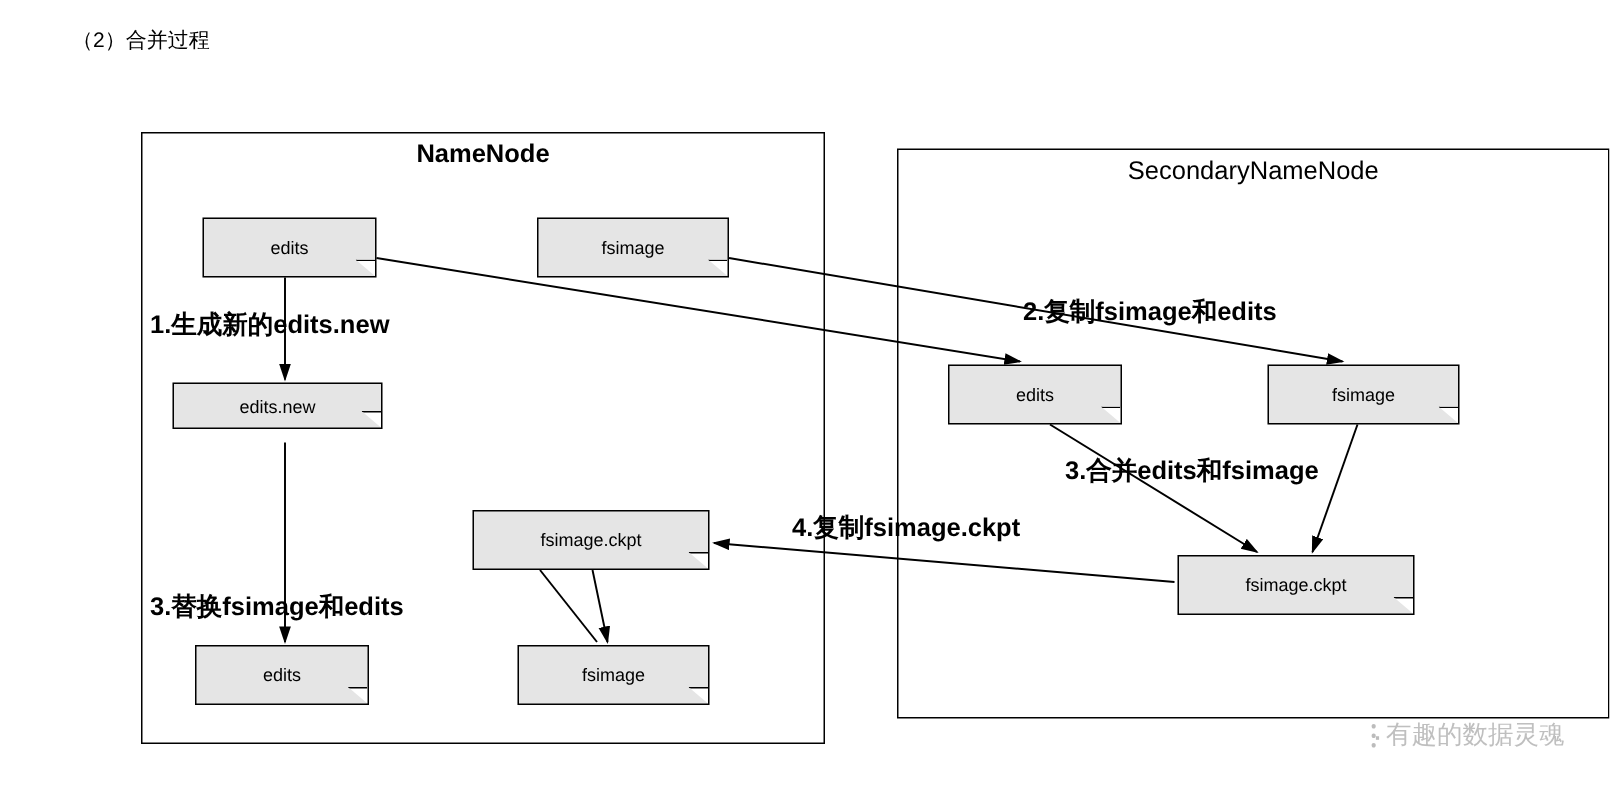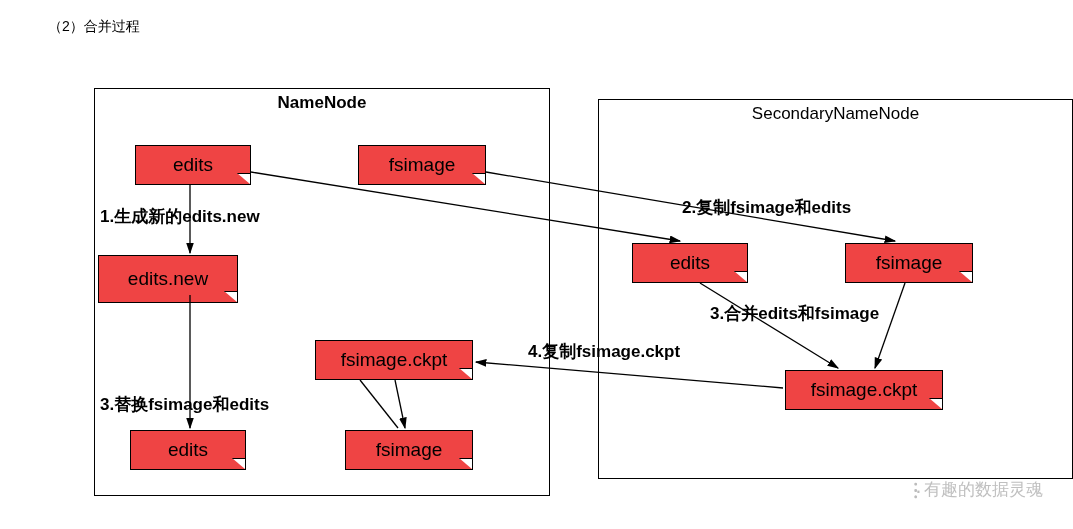--- a/index.html
+++ b/index.html
@@ -26,22 +26,22 @@
     position: absolute;
     top: -2px;
     left: 50%;
     transform: translateX(-50%);
     font-size: 17px;
     padding: 6px 0;
   }
   .file-box {
     position: absolute;
     border: 1.5px solid #000;
-    background: #ef4444;
-    font-size: 19px;
+    background: #e5e5e5;
+    font-size: 12px;
     display: flex;
     align-items: center;
     justify-content: center;
     padding: 6px 24px;
   }
   .file-box::after {
     
     content: "";
     position: absolute;
     right: 0;
@@ -94,21 +94,21 @@
 </div>
 
 <div class="container-box" style="left:550px; top:99px; width:475px; height:380px;margin-left:48px;">
   <div class="container-title">SecondaryNameNode</div>
 </div>
 
 <div class="file-box" style="left:135px; top:145px; width:116px; height:40px;">edits</div>
 
 <div class="file-box" style="left:358px; top:145px; width:128px; height:40px;">fsimage</div>
 
-<div class="file-box" style="left:98px; top:255px; width:140px; height:48px;">edits.new</div>
+<div class="file-box" style="left:115px; top:255px; width:140px; height:31px;">edits.new</div>
 
 <div class="file-box" style="left:315px; top:340px; width:158px; height:40px;">fsimage.ckpt</div>
 
 <div class="file-box" style="left:130px; top:430px; width:116px; height:40px;">edits</div>
 
 <div class="file-box" style="left:345px; top:430px; width:128px; height:40px;">fsimage</div>
 
 <div class="file-box" style="left:632px; top:243px; width:116px; height:40px;">edits</div>
 
 <div class="file-box" style="left:845px; top:243px; width:128px; height:40px;">fsimage</div>

